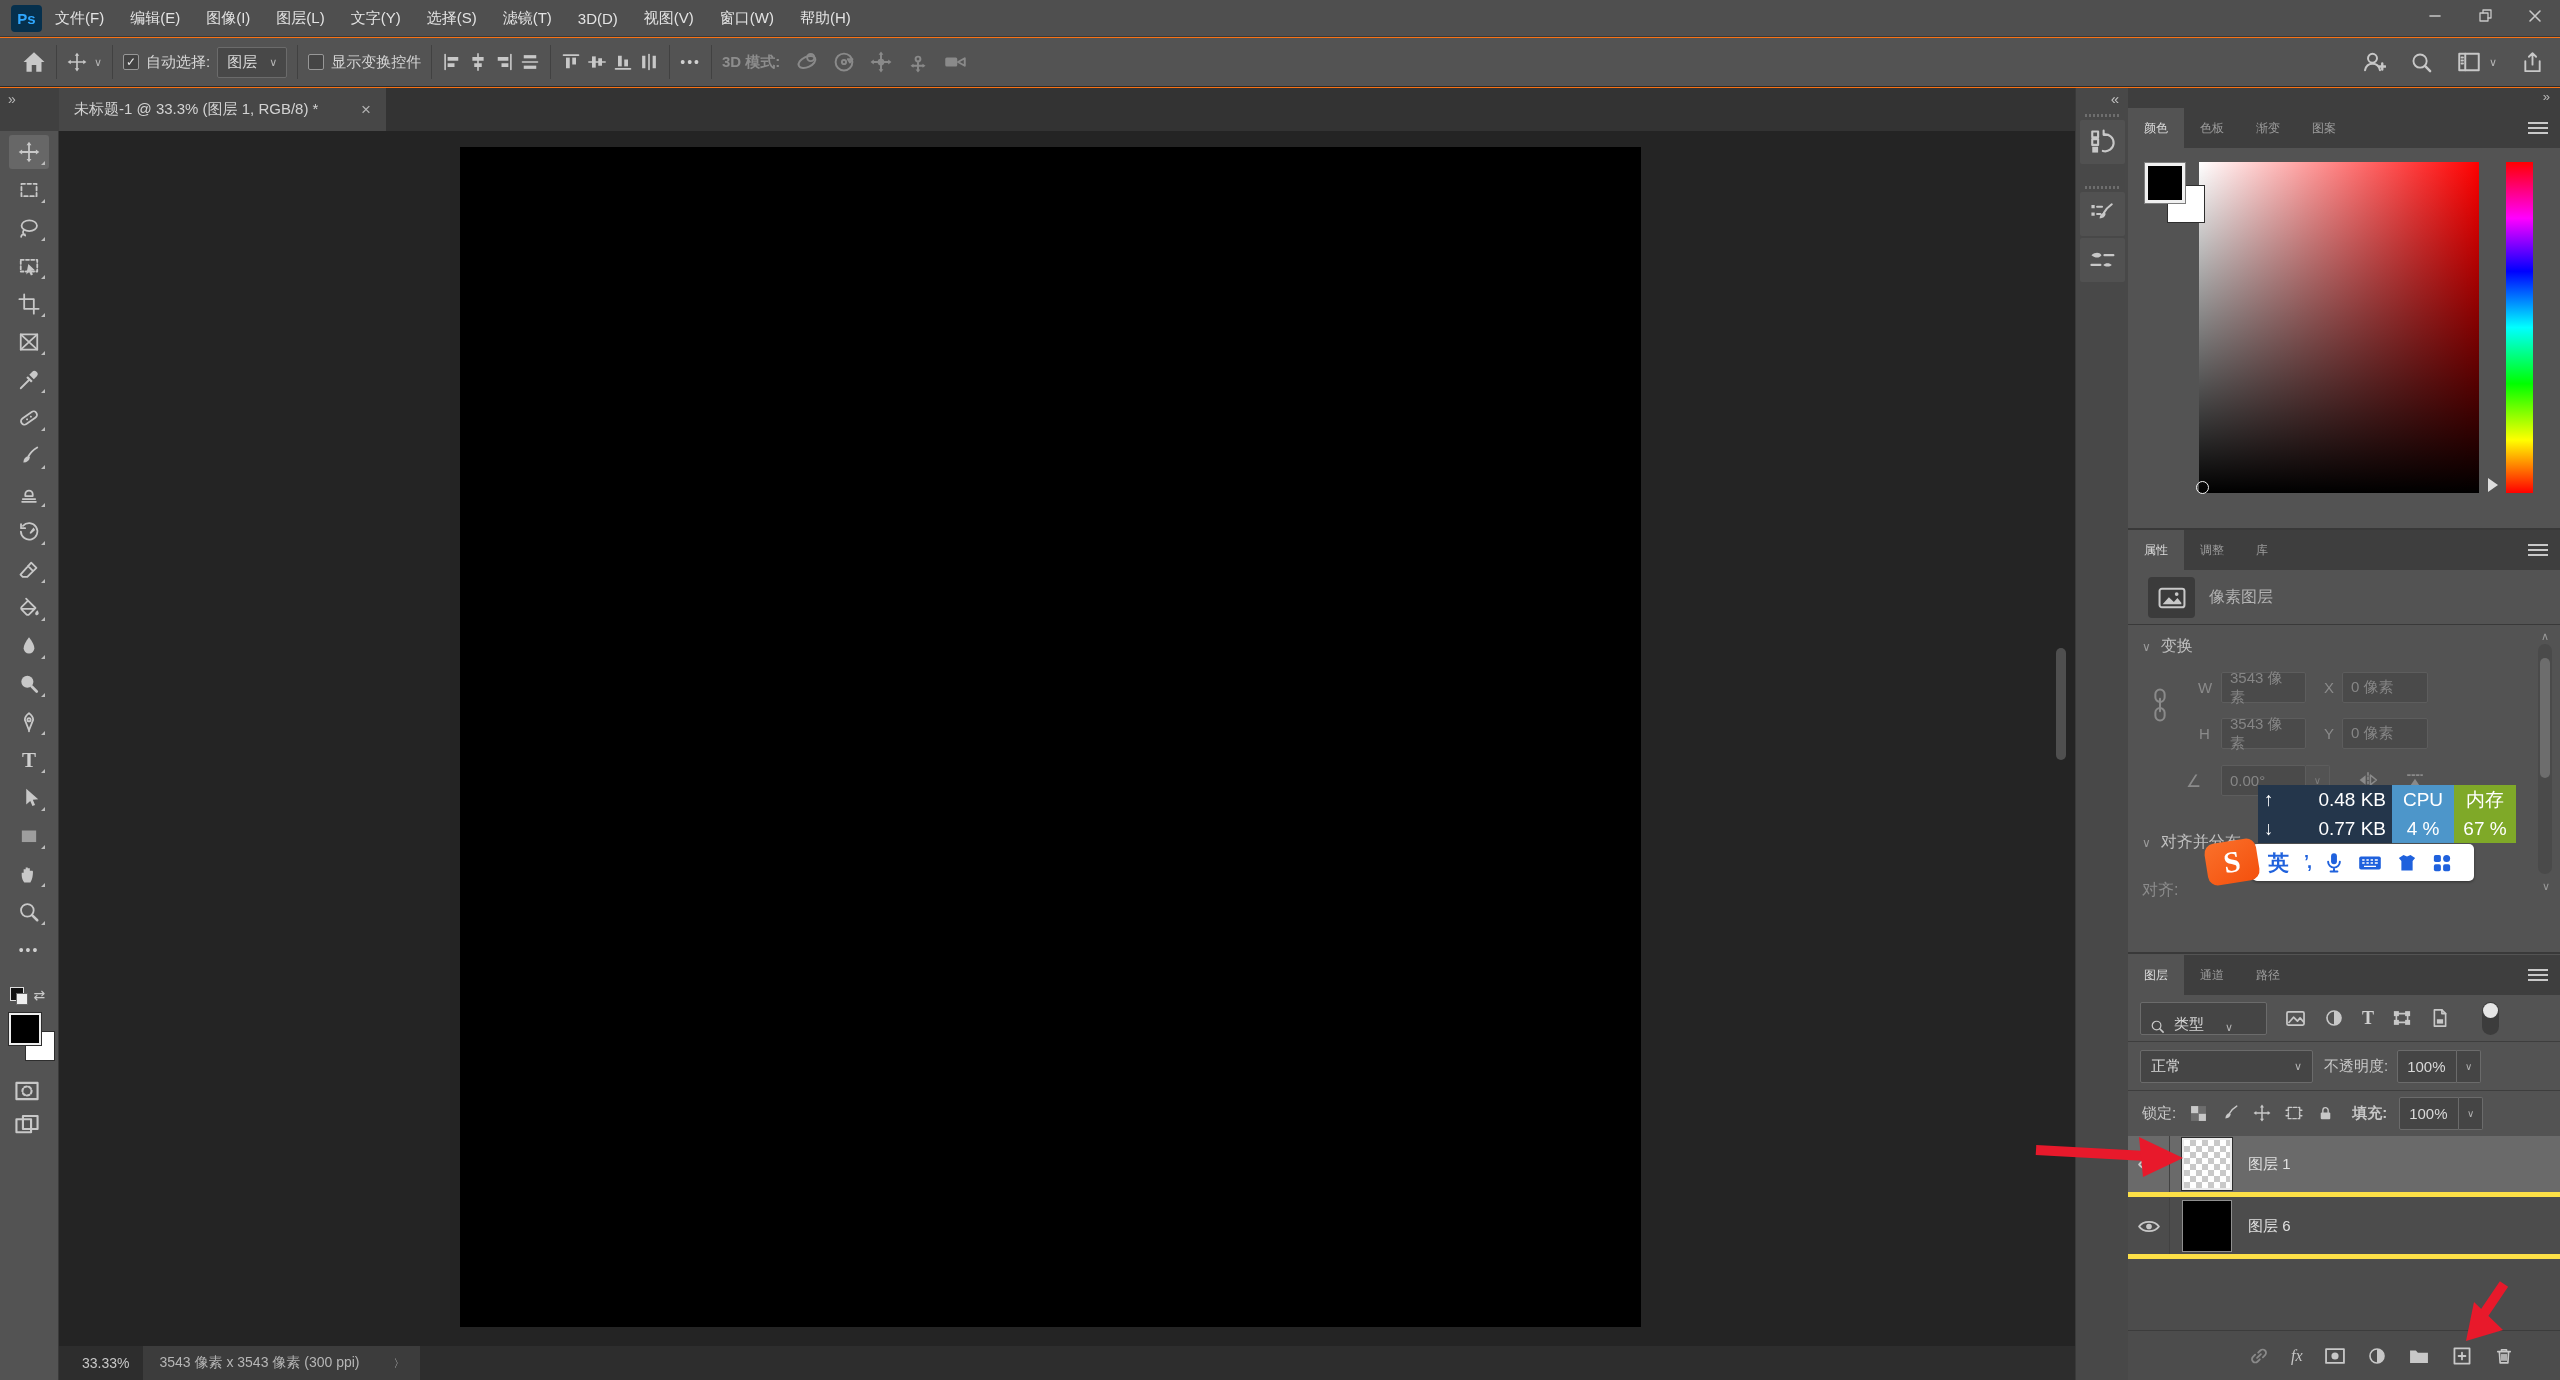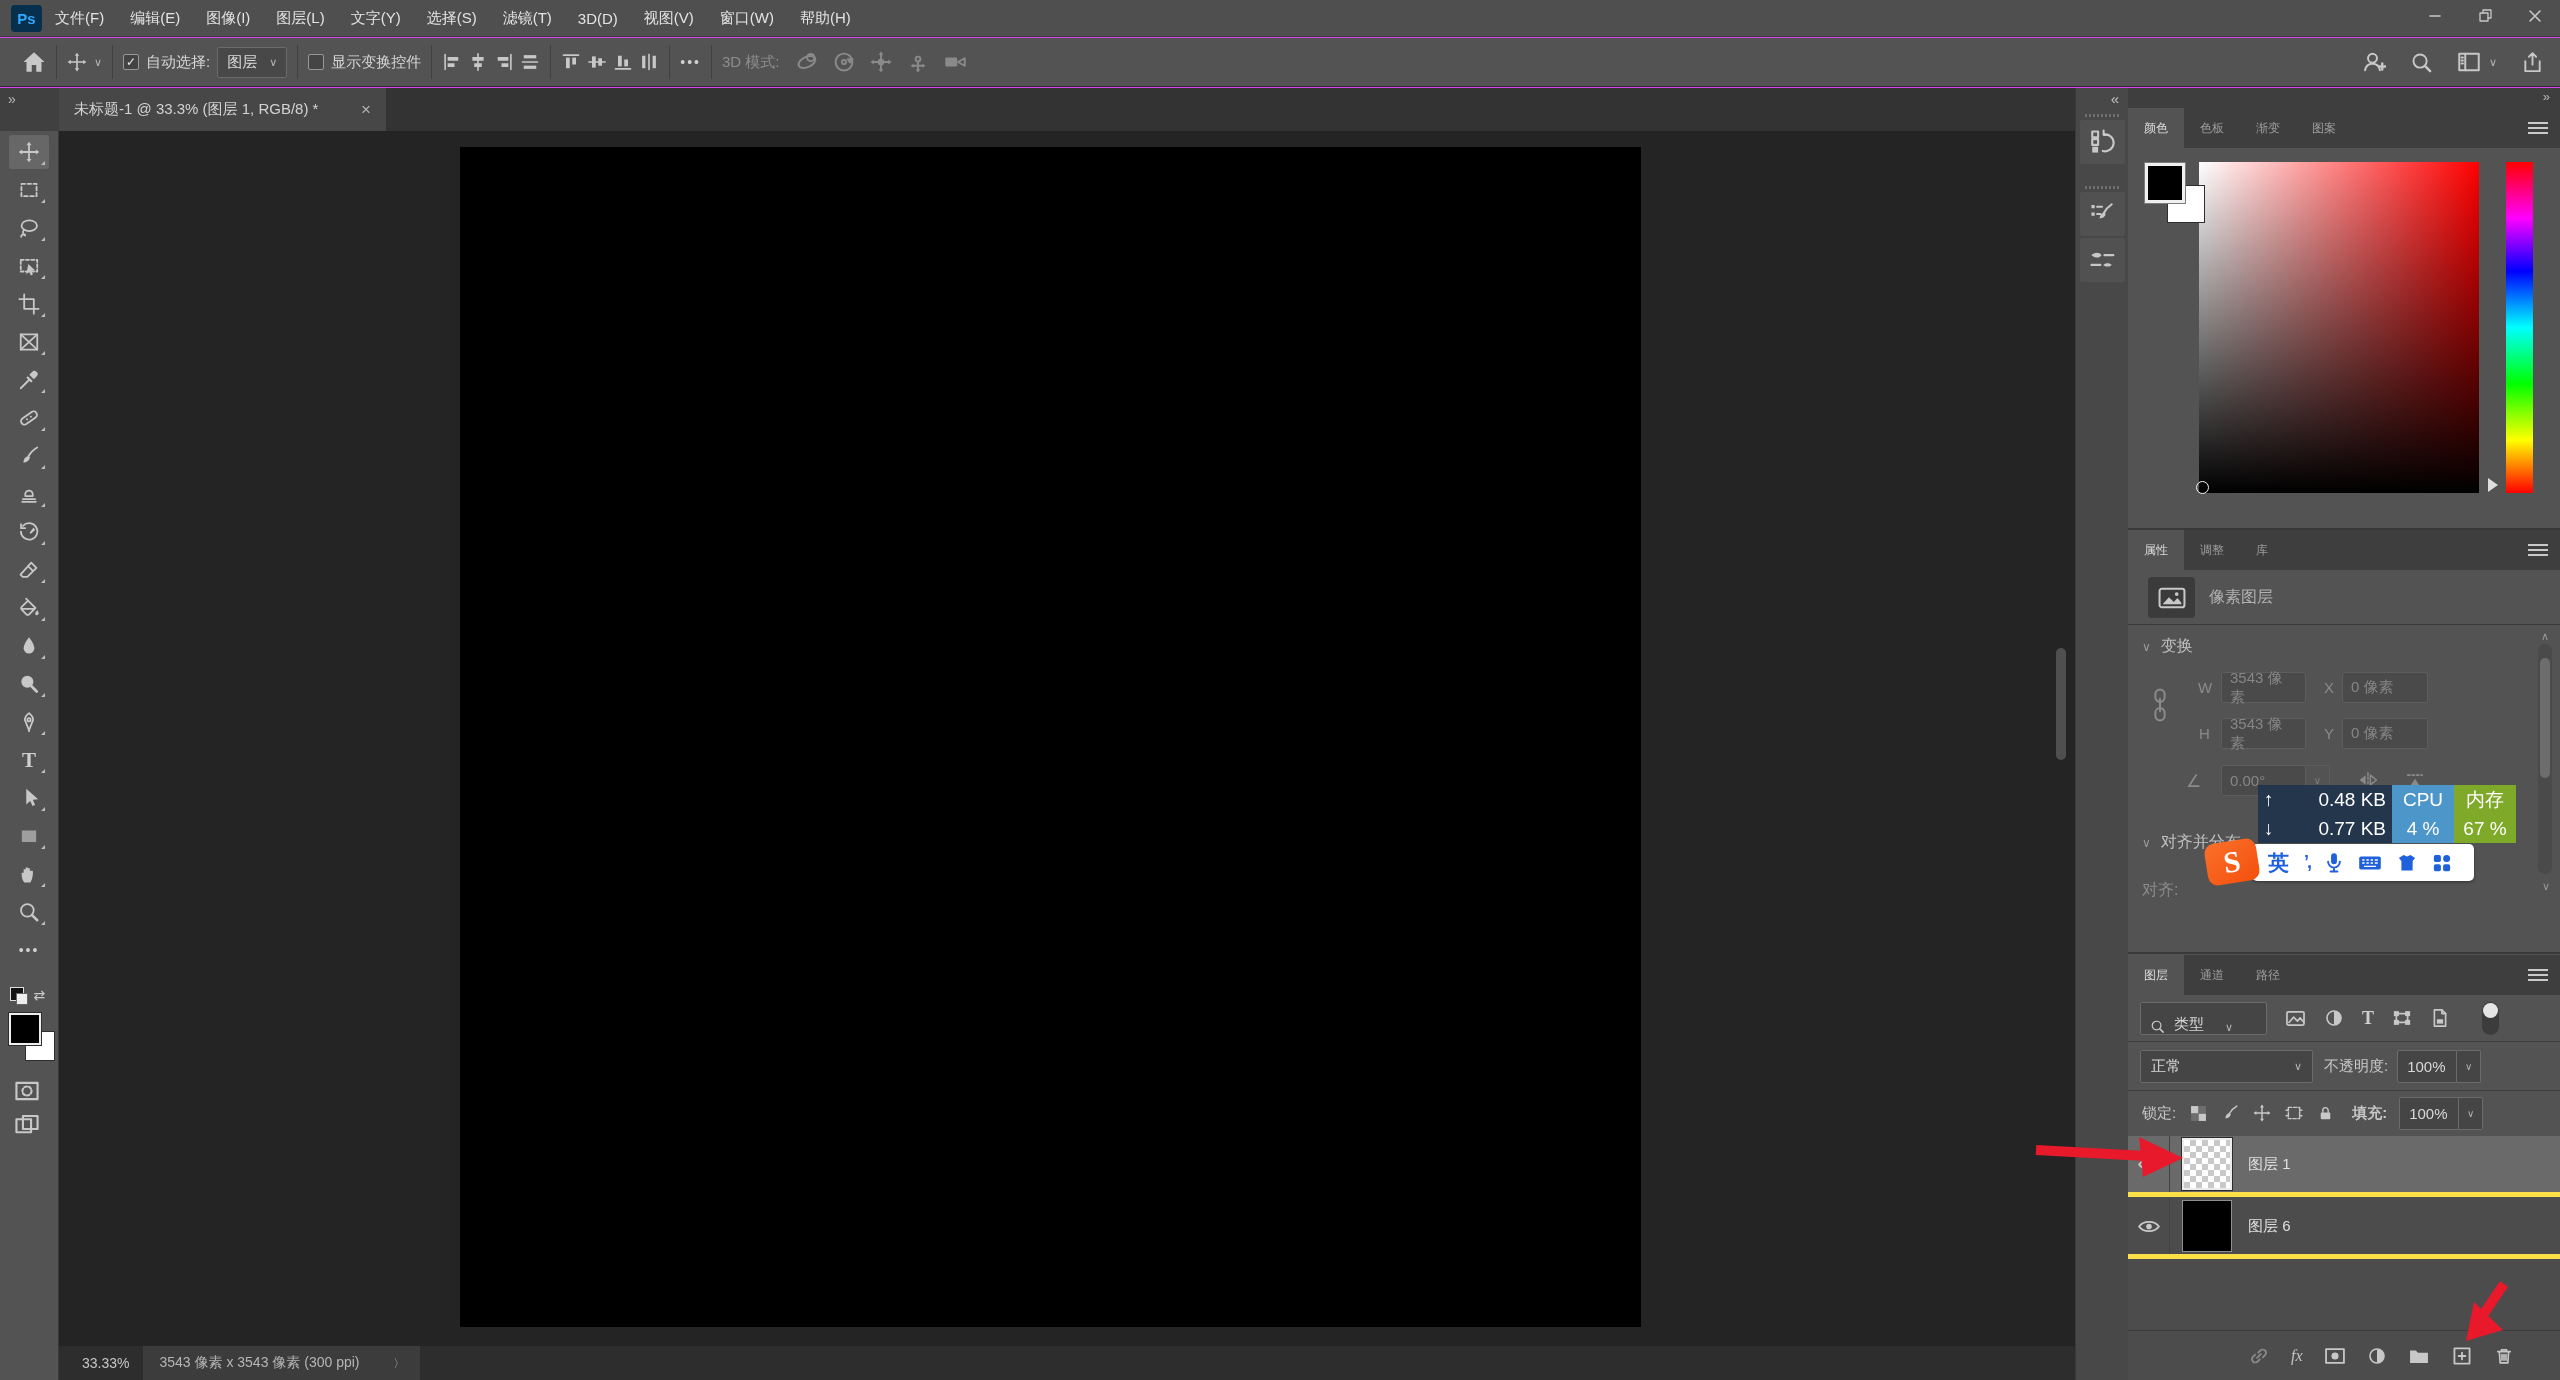--- a/index.html
+++ b/index.html
@@ -1,38 +1,38 @@
 <!DOCTYPE html>
 <html><head>
 <meta charset="utf-8">
 <style>
 *{margin:0;padding:0;box-sizing:border-box;}
 html,body{background:#1b1b1b;}
-#app{position:relative;width:2560px;height:1380px;background:#d946ef;font-family:"Liberation Sans",sans-serif;color:#d6d6d6;overflow:hidden;font-size:15px;}
+#app{position:relative;width:2560px;height:1380px;background:#f97316;font-family:"Liberation Sans",sans-serif;color:#d6d6d6;overflow:hidden;font-size:15px;}
 .r{position:absolute;}
 svg.ic{stroke:#c8c8c8;fill:none;stroke-width:1.3;stroke-linecap:round;stroke-linejoin:round;}
 svg.ic .fill{fill:#c8c8c8;stroke:none;}
 svg.dim{stroke:#8a8a8a;}
 svg.dim .fill{fill:#8a8a8a;}
 
 #menubar{left:0;top:0;width:2560px;height:37px;background:#4f4f4f;border-bottom:1px solid #3a3a3a;display:flex;align-items:center;}
 .ps-logo{width:31px;height:27px;margin-left:11px;background:#06304d;border-radius:4px;color:#30a8ff;font-weight:bold;font-size:15px;display:flex;align-items:center;justify-content:center;flex:none;}
 .menu-item{padding:0 13px;color:#e3e3e3;}
 .menu-item:first-of-type{margin-left:12px;}
 .win-controls{margin-left:auto;display:flex;height:31px;align-self:flex-start;}
 .win-btn{width:50px;height:100%;display:flex;align-items:center;justify-content:center;}
 
 #optionsbar{left:0;top:38px;width:2560px;height:49px;background:#535353;border-bottom:1px solid #2c2c2c;display:flex;align-items:center;}
 .ob-sep{width:1px;height:34px;background:#414141;margin:0 10px;flex:none;}
 .ob-item{display:flex;align-items:center;gap:7px;flex:none;}
 .cb{width:16px;height:16px;background:#434343;border:1px solid #979797;border-radius:2px;display:flex;align-items:center;justify-content:center;font-size:12px;color:#e8e8e8;flex:none;}
 .dd{height:31px;background:#484848;border:1px solid #6b6b6b;border-radius:2px;display:flex;align-items:center;padding:0 9px;gap:12px;color:#dcdcdc;}
 .chev{font-size:11px;color:#b5b5b5;}
 .alicons{display:flex;gap:6px;align-items:center;}
-.dis{color:#8d8d8d;}
+.dis{color:#8d8d8d;font-weight:bold;}
 .dots3{font-size:14px;letter-spacing:2px;color:#d0d0d0;}
 .ob-right{margin-left:auto;display:flex;align-items:center;gap:24px;padding-right:16px;}
 
 #tabstrip{left:0;top:88px;width:2075px;height:43px;background:#333333;}
 #tabstrip .lcell{position:absolute;left:0;top:0;width:59px;height:43px;background:#404040;color:#b9b9b9;font-size:14px;padding:3px 0 0 8px;}
 .doc-tab{position:absolute;left:59px;top:0;width:327px;height:43px;background:#474747;display:flex;align-items:center;padding:0 15px;gap:12px;color:#d3d3d3;}
 .doc-tab .ttl{white-space:nowrap;overflow:hidden;}
 .tab-close{margin-left:auto;color:#b2b2b2;font-size:17px;}
 
 #toolbar{left:0;top:131px;width:59px;height:1249px;background:#535353;border-right:1px solid #3a3a3a;display:flex;flex-direction:column;align-items:center;}

